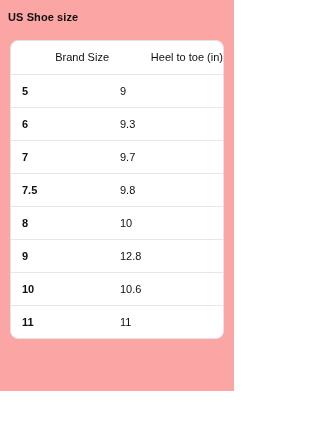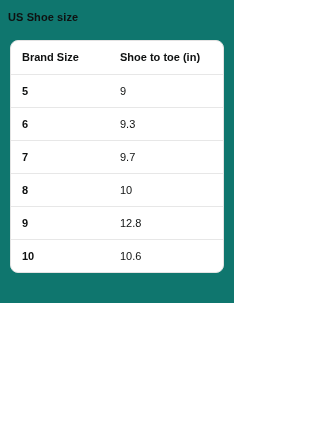--- a/index.html
+++ b/index.html
@@ -8,22 +8,22 @@
     padding: 0;
     width: 234px;
     height: 423px;
     background: #ffffff;
     font-family: "Liberation Sans", sans-serif;
     -webkit-font-smoothing: antialiased;
   }
   #page {
     position: relative;
     width: 234px;
-    height: 303px;
-    background: #0f766e;
+    height: 391px;
+    background: #fca5a5;
     overflow: hidden;
   }
   .page-title {
     position: absolute;
     left: 8px;
     top: 10px;
     font-size: 11px;
     font-weight: bold;
     color: #0f1111;
     letter-spacing: 0.1px;
@@ -51,21 +51,22 @@
     text-align: left;
     vertical-align: middle;
     font-size: 11px;
     line-height: 14px;
     color: #0f1111;
     border-bottom: 1px solid #e7e7e7;
     overflow: hidden;
     white-space: nowrap;
   }
   table.size-table th {
-    font-weight: bold;
+    font-weight: normal;
+    text-align: right;
   }
   table.size-table th.col-brand,
   table.size-table td.col-brand {
     width: 98px;
   }
   table.size-table th.col-heel,
   table.size-table td.col-heel {
     width: 114px;
   }
   table.size-table td.col-brand {
@@ -85,45 +86,53 @@
 
 <div id="page">
 
   <div class="page-title">US Shoe size</div>
 
   <div class="size-table-wrap">
     <table class="size-table">
       <thead>
         <tr>
           <th class="col-brand">Brand Size</th>
-          <th class="col-heel">Shoe to toe (in)</th>
+          <th class="col-heel">Heel to toe (in)</th>
         </tr>
       </thead>
       <tbody>
         <tr>
           <td class="col-brand">5</td>
           <td class="col-heel">9</td>
         </tr>
         <tr>
           <td class="col-brand">6</td>
           <td class="col-heel">9.3</td>
         </tr>
         <tr>
           <td class="col-brand">7</td>
           <td class="col-heel">9.7</td>
         </tr>
         <tr>
+          <td class="col-brand">7.5</td>
+          <td class="col-heel">9.8</td>
+        </tr>
+        <tr>
           <td class="col-brand">8</td>
           <td class="col-heel">10</td>
         </tr>
         <tr>
           <td class="col-brand">9</td>
           <td class="col-heel">12.8</td>
         </tr>
         <tr>
           <td class="col-brand">10</td>
           <td class="col-heel">10.6</td>
         </tr>
+        <tr>
+          <td class="col-brand">11</td>
+          <td class="col-heel">11</td>
+        </tr>
       </tbody>
     </table>
   </div>
 
 </div>
 
 </body></html>

